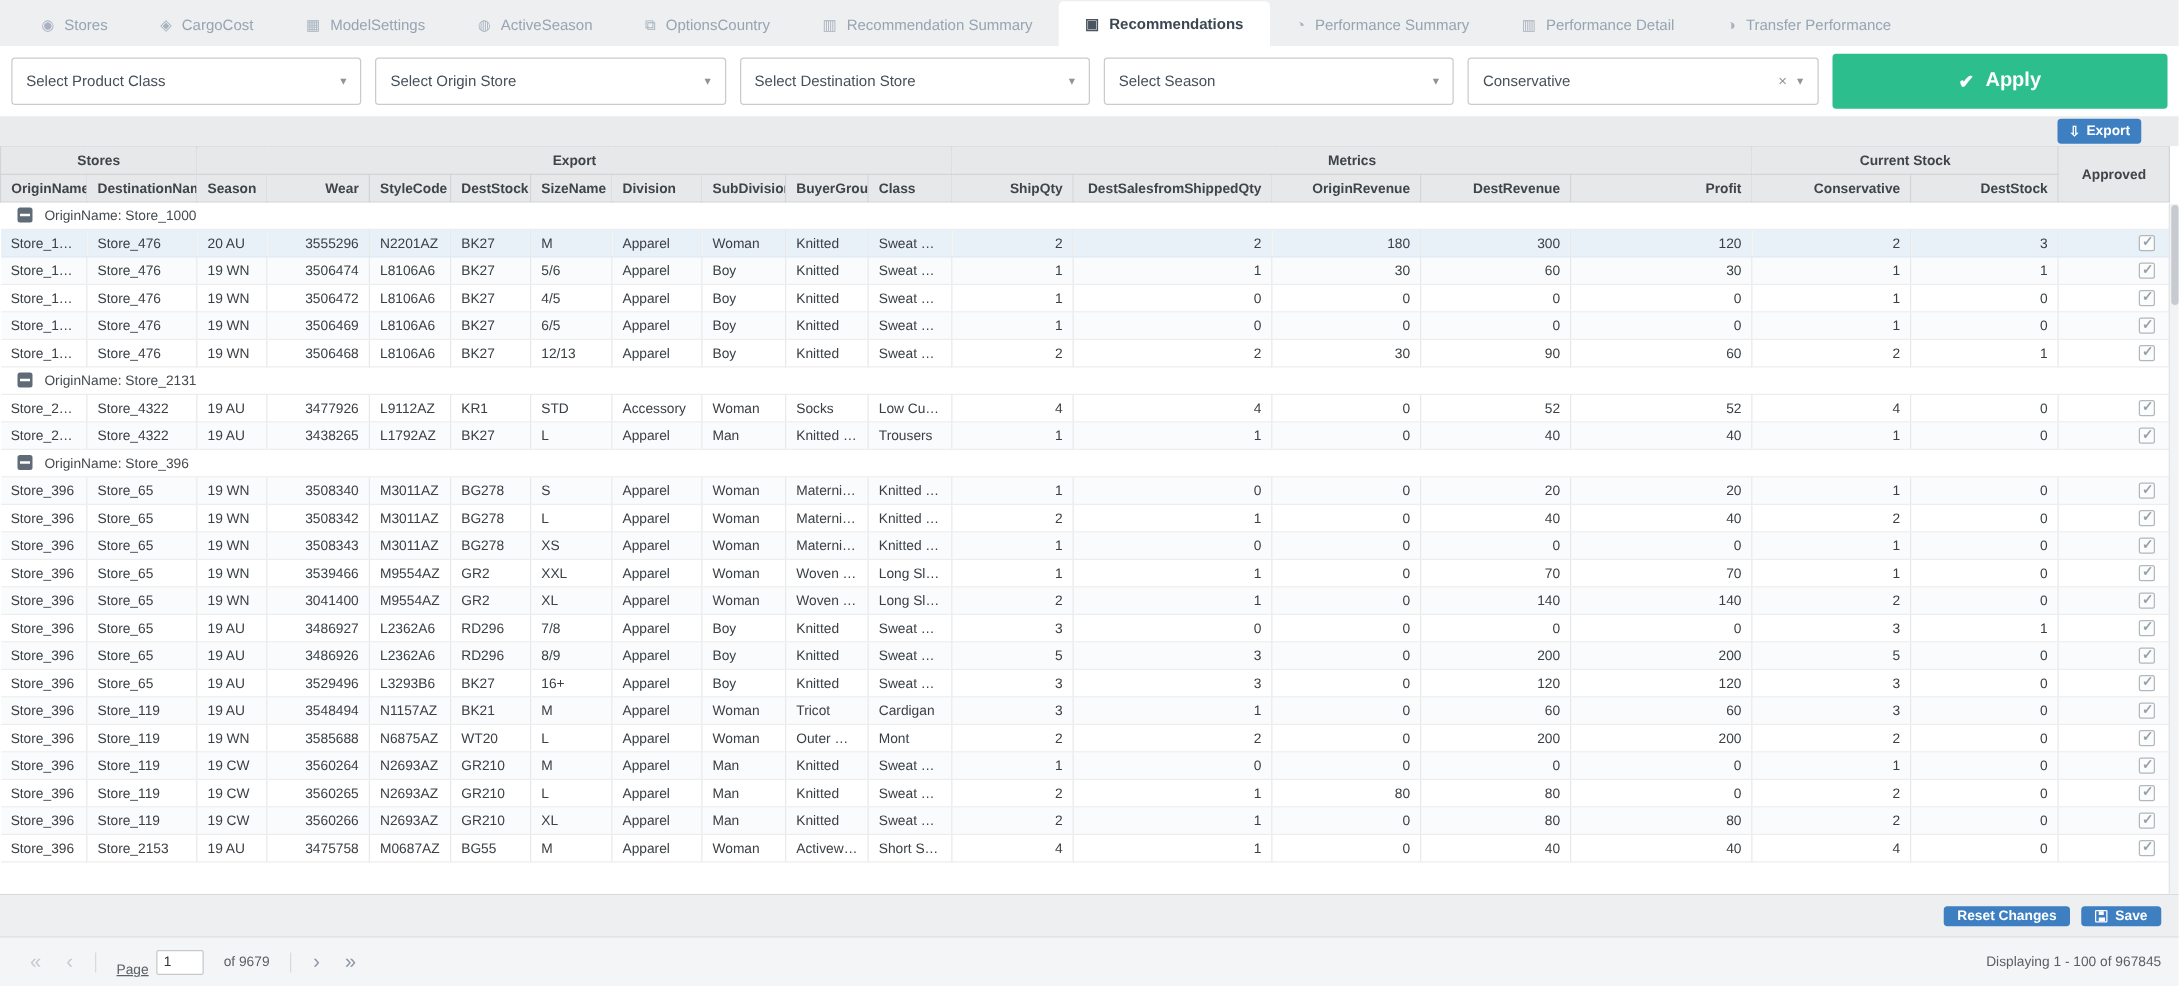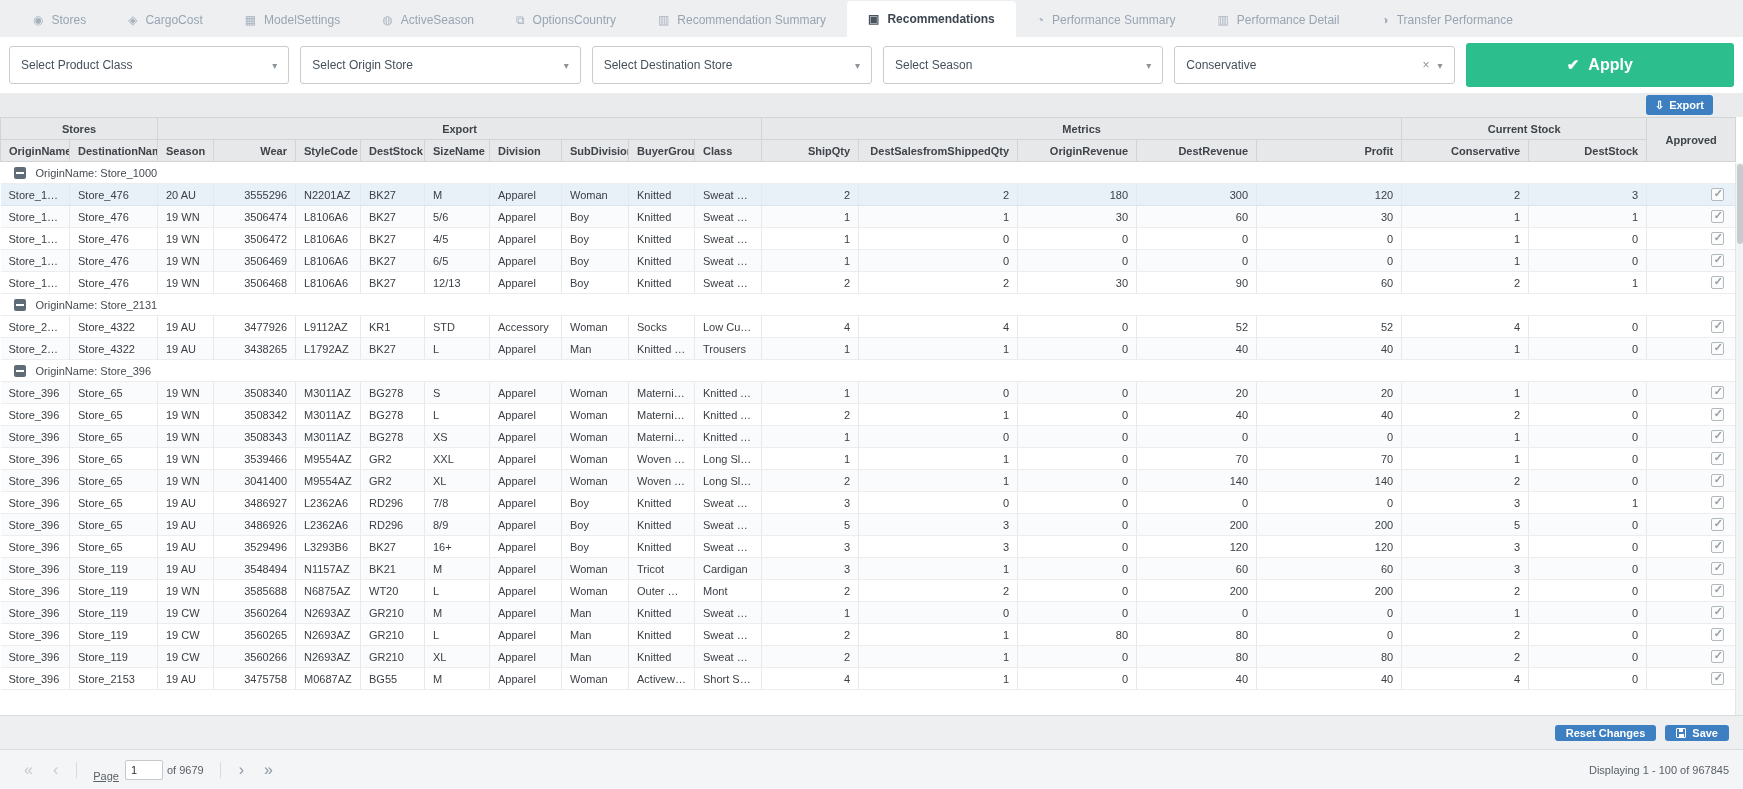--- a/index.html
+++ b/index.html
@@ -75,21 +75,21 @@
 
   
   .pagebar { height:40px; background:#f4f5f6; border-top:1px solid #dcdee0; display:flex; align-items:center;
              padding:0 14px; font-size:11px; color:#5a6066; flex:none; }
   .pgicon { font-size:16px; color:#c5cad0; padding:0 10px; cursor:pointer; line-height:1; }
   .pgicon.on { color:#8b97a3; }
   .pgsep { width:1px; height:16px; background:#d8dadc; margin:0 8px; }
   .pglabel { margin:12px 6px 0 8px;text-decoration:underline; }
   .pginput { width:38px; height:20px; border:1px solid #c6c9cc; border-radius:2px; font-size:11px; padding:0 5px;
              color:#333; font-family:"Liberation Sans",sans-serif; }
-  .pgof { margin:0 8px 0 4px; }
+  .pgof { margin:0 8px 0 16px; }
   .displaying { margin-left:auto; color:#5a6066; }
 </style>
 </head>
 <body>
 
 <div class="app">
 
   <div class="tabbar">
       <div class="tab">
         <span class="ticon">◉</span>

